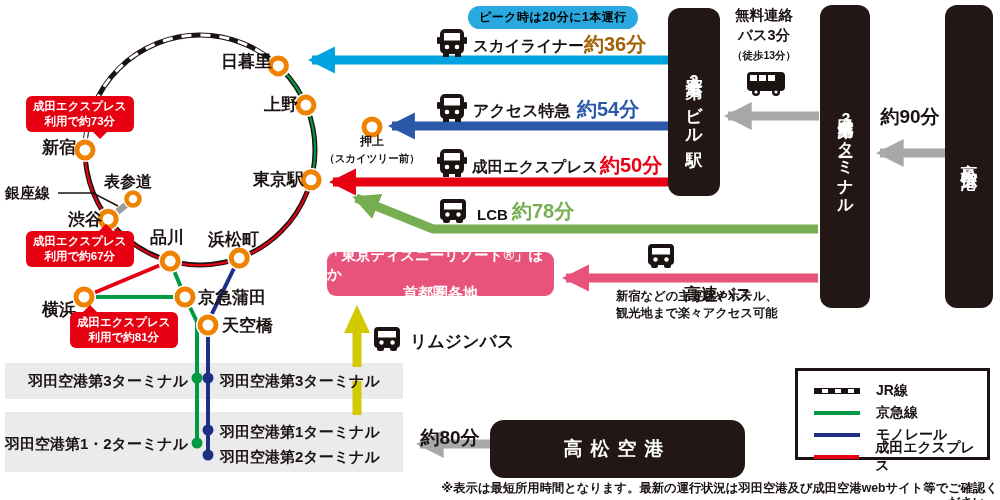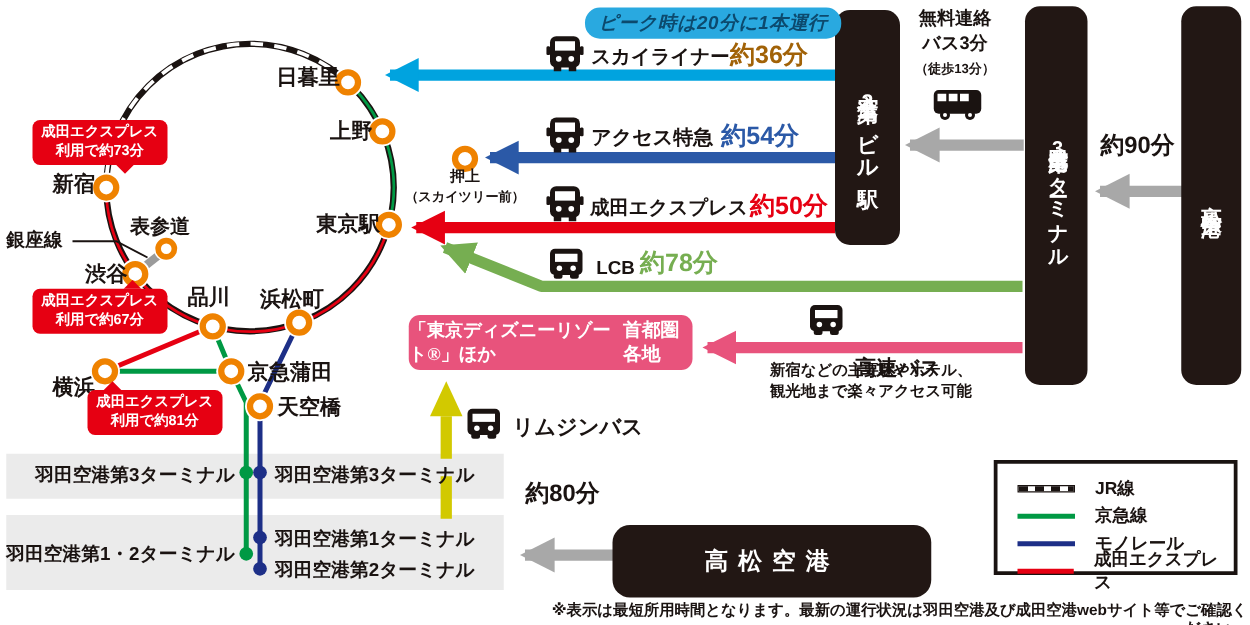--- a/index.html
+++ b/index.html
@@ -15,27 +15,27 @@
   .c { text-align:center; }
   .badge { position:absolute; z-index:3; background:#E60012; color:#fff; font-size:11.5px;
            line-height:1.3; padding:3px 7px; border-radius:6px; text-align:center; }
   .badge:after { content:""; position:absolute; border:7px solid transparent; }
   .badge.p-down:after  { top:100%; left:62%; border-top-color:#E60012; }
   .badge.p-uprt:after  { bottom:100%; left:68%; border-bottom-color:#E60012; }
   .badge.p-uplt:after  { bottom:100%; left:12%; border-bottom-color:#E60012; }
   .blackbox { position:absolute; z-index:2; background:#221714; color:#fff;
               display:flex; align-items:center; justify-content:center; }
   .vtext { writing-mode:vertical-rl; text-orientation:upright; font-size:17px; letter-spacing:3px; }
-  .pill { position:absolute; z-index:3; background:#29A9E0; color:#0c4a6e; font-size:15px;
-          padding:3px 11px; border-radius:12px; letter-spacing:0.5px;font-style:italic; }
+  .pill { position:absolute; z-index:3; background:#29A9E0; color:#000000; font-size:12px;
+          padding:3px 11px; border-radius:12px; letter-spacing:0.5px; }
   .routelabel { font-size:16px; }
   .time { font-size:20px; }
   .t-cyan { color:#a16207; } .t-blue { color:#2B59A7; } .t-red { color:#E60012; } .t-green { color:#76AE51; }
   .pinkbox { position:absolute; z-index:2; background:#E8537C; color:#fff; border-radius:9px;
-             display:flex; align-items:center; justify-content:center;font-family:Liberation Serif, serif; }
+             display:flex; flex-direction:column; align-items:center; justify-content:center; }
   .legend { position:absolute; z-index:2; background:#fff; border:3px solid #1A1311;
             padding:9px 0 0 16px; }
   .legrow { display:flex; align-items:center; height:22px; }
   .swatch { width:46px; margin-right:16px; }
   .sw-jr { height:6px; border:1px solid #1A1311;
            background:repeating-linear-gradient(90deg,#1A1311 0 7px,#fff 7px 13px); }
   .sw-line { height:4px; }
   .leglabel { font-size:14px; }
   .icon { position:absolute; z-index:2; }
 </style>
@@ -229,21 +229,21 @@
       <rect x="1" y="4" width="38" height="19" rx="4" fill="#1A1311"></rect>
       <rect x="4" y="7" width="7" height="6" fill="#fff"></rect>
       <rect x="13" y="7" width="7" height="6" fill="#fff"></rect>
       <rect x="22" y="7" width="7" height="6" fill="#fff"></rect>
       <circle cx="10" cy="24" r="4" fill="#1A1311"></circle>
       <circle cx="10" cy="24" r="1.6" fill="#fff"></circle>
       <circle cx="30" cy="24" r="4" fill="#1A1311"></circle>
       <circle cx="30" cy="24" r="1.6" fill="#fff"></circle>
     </svg>
   <div class="txt c" style="left:872px;top:106px;width:76px;font-size:19px;">約90分</div>
-  <div class="txt c" style="left:406px;top:385px;width:88px;font-size:19px;">約80分</div>
+  <div class="txt c" style="left:406px;top:427px;width:88px;font-size:19px;">約80分</div>
 
   <svg class="icon" style="left:646px;top:242px;" width="30" height="28" viewBox="0 0 30 28">
       <rect x="5" y="21" width="7" height="5" rx="2" fill="#1A1311"></rect>
       <rect x="18" y="21" width="7" height="5" rx="2" fill="#1A1311"></rect>
       <rect x="2" y="2" width="26" height="21" rx="4" fill="#1A1311"></rect>
       <rect x="6" y="6" width="18" height="6.5" fill="#fff"></rect>
       <circle cx="9.5" cy="17.5" r="2.2" fill="#fff"></circle>
       <circle cx="20.5" cy="17.5" r="2.2" fill="#fff"></circle>
     </svg>
   <div class="txt" style="left:684px;top:249px;font-size:17px;margin-top:36px;">高速バス</div>

